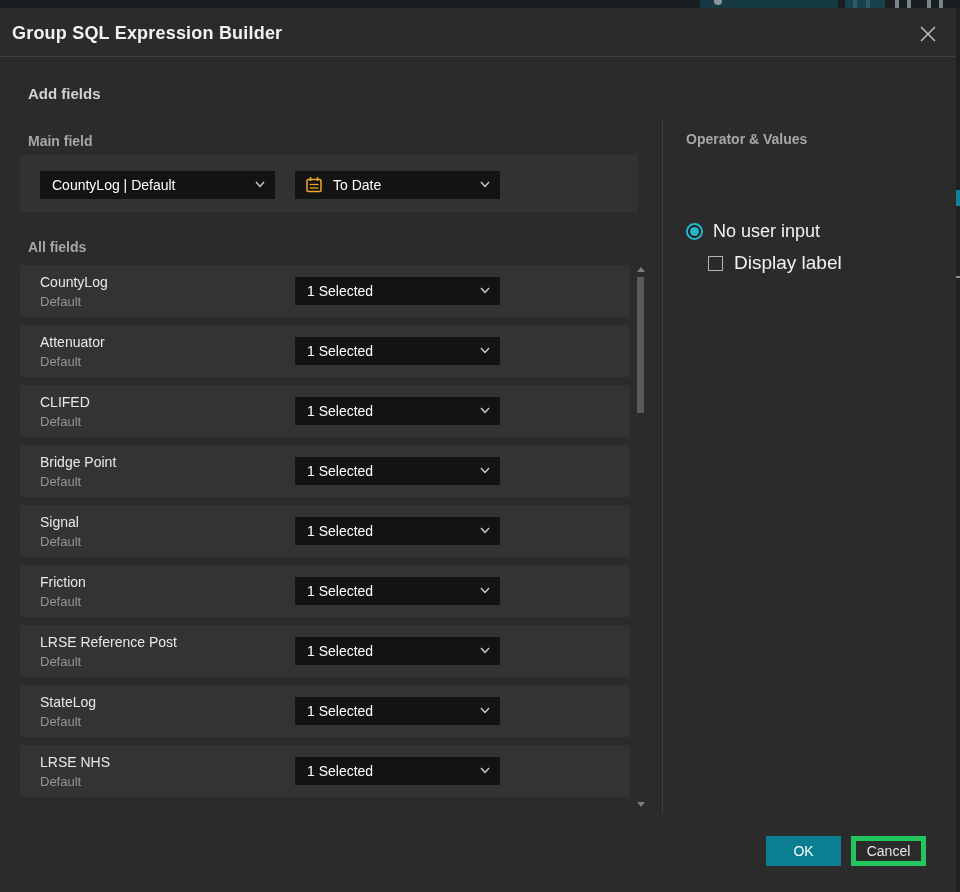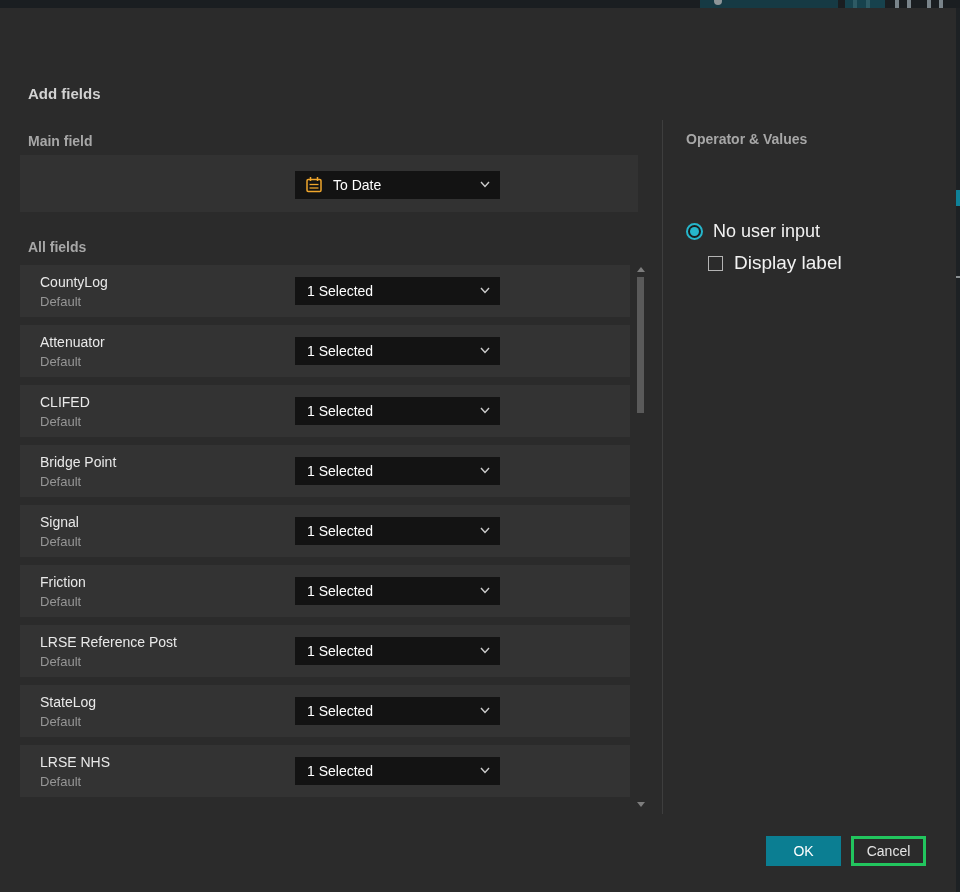--- a/index.html
+++ b/index.html
@@ -69,21 +69,21 @@
   .radio-outer .radio-dot { width:9px; height:9px; border-radius:50%; }
   .radio-row.checked .radio-dot { background:var(--control-teal, #26b6cb); }
   .radio-label { font-size:18px; color:#f2f2f2; }
 
   .checkbox-row { position:absolute; left:708px; top:244px; display:flex; align-items:center; gap:11px; cursor:pointer; }
   .checkbox-box { width:15px; height:15px; border:1px solid #b4b4b4; background:transparent; }
   .checkbox-label { font-size:19px; color:#f2f2f2; }
 
   
   .ok-btn { position:absolute; left:766px; top:828px; width:75px; height:30px; background:var(--accent-teal, #0b7e92); border:1px solid var(--accent-teal, #0b7e92); color:#ffffff; font-size:14px; display:flex; align-items:center; justify-content:center; cursor:pointer; }
-  .cancel-btn { position:absolute; left:851px; top:828px; width:75px; height:30px; background:transparent; border:3px solid #22c55e; color:#e4e4e4; font-size:14px; display:flex; align-items:center; justify-content:center; cursor:pointer; }
+  .cancel-btn { position:absolute; left:851px; top:828px; width:75px; height:30px; background:transparent; border:5px solid #22c55e; color:#e4e4e4; font-size:14px; display:flex; align-items:center; justify-content:center; cursor:pointer; }
 </style>
 </head>
 <body>
 
 <div class="screen">
 
   <div class="top-strip">
     <div class="live-view-btn">
       <span class="live-view-dot"></span>
       <span class="lbl">Live view</span>
@@ -97,26 +97,41 @@
     <div class="strip-bar" style="left:939px"></div>
   </div>
 
   <div class="right-sliver">
     <div class="sliver-teal"></div>
     <div class="sliver-line"></div>
   </div>
 
   <div class="dialog">
 
+    <div class="titlebar">
+      <div class="dialog-title">Group SQL Expression Builder</div>
+      <div class="close-btn">
+        <svg width="18" height="18" viewBox="0 0 18 18">
+          <line x1="2" y1="2" x2="16" y2="16" stroke="#c3c3c3" stroke-width="1.4"></line>
+          <line x1="16" y1="2" x2="2" y2="16" stroke="#c3c3c3" stroke-width="1.4"></line>
+        </svg>
+      </div>
+    </div>
 
     <div class="add-fields">Add fields</div>
 
     <div class="section-label main-field-label">Main field</div>
 
     <div class="main-panel">
+      <div class="dropdown dd-main-field">
+        <span class="dd-text">CountyLog | Default</span>
+        <svg class="chev" width="10" height="7" viewBox="0 0 10 7">
+          <polyline points="1,1 5,5.5 9,1" fill="none" stroke="#cccccc" stroke-width="1.4"></polyline>
+        </svg>
+      </div>
       <div class="dropdown dd-main-value">
         <svg class="cal-icon" width="18" height="18" viewBox="0 0 18 18">
           <rect x="2" y="3.5" width="14" height="12" rx="1.2" fill="none" stroke="#f0a62c" stroke-width="1.5"></rect>
           <line x1="5.5" y1="1" x2="5.5" y2="5" stroke="#f0a62c" stroke-width="1.5"></line>
           <line x1="12.5" y1="1" x2="12.5" y2="5" stroke="#f0a62c" stroke-width="1.5"></line>
           <line x1="4.5" y1="8.5" x2="13.5" y2="8.5" stroke="#f0a62c" stroke-width="1.3"></line>
           <line x1="4.5" y1="12" x2="13.5" y2="12" stroke="#f0a62c" stroke-width="1.3"></line>
         </svg>
         <span class="dd-text">To Date</span>
         <svg class="chev" width="10" height="7" viewBox="0 0 10 7">

